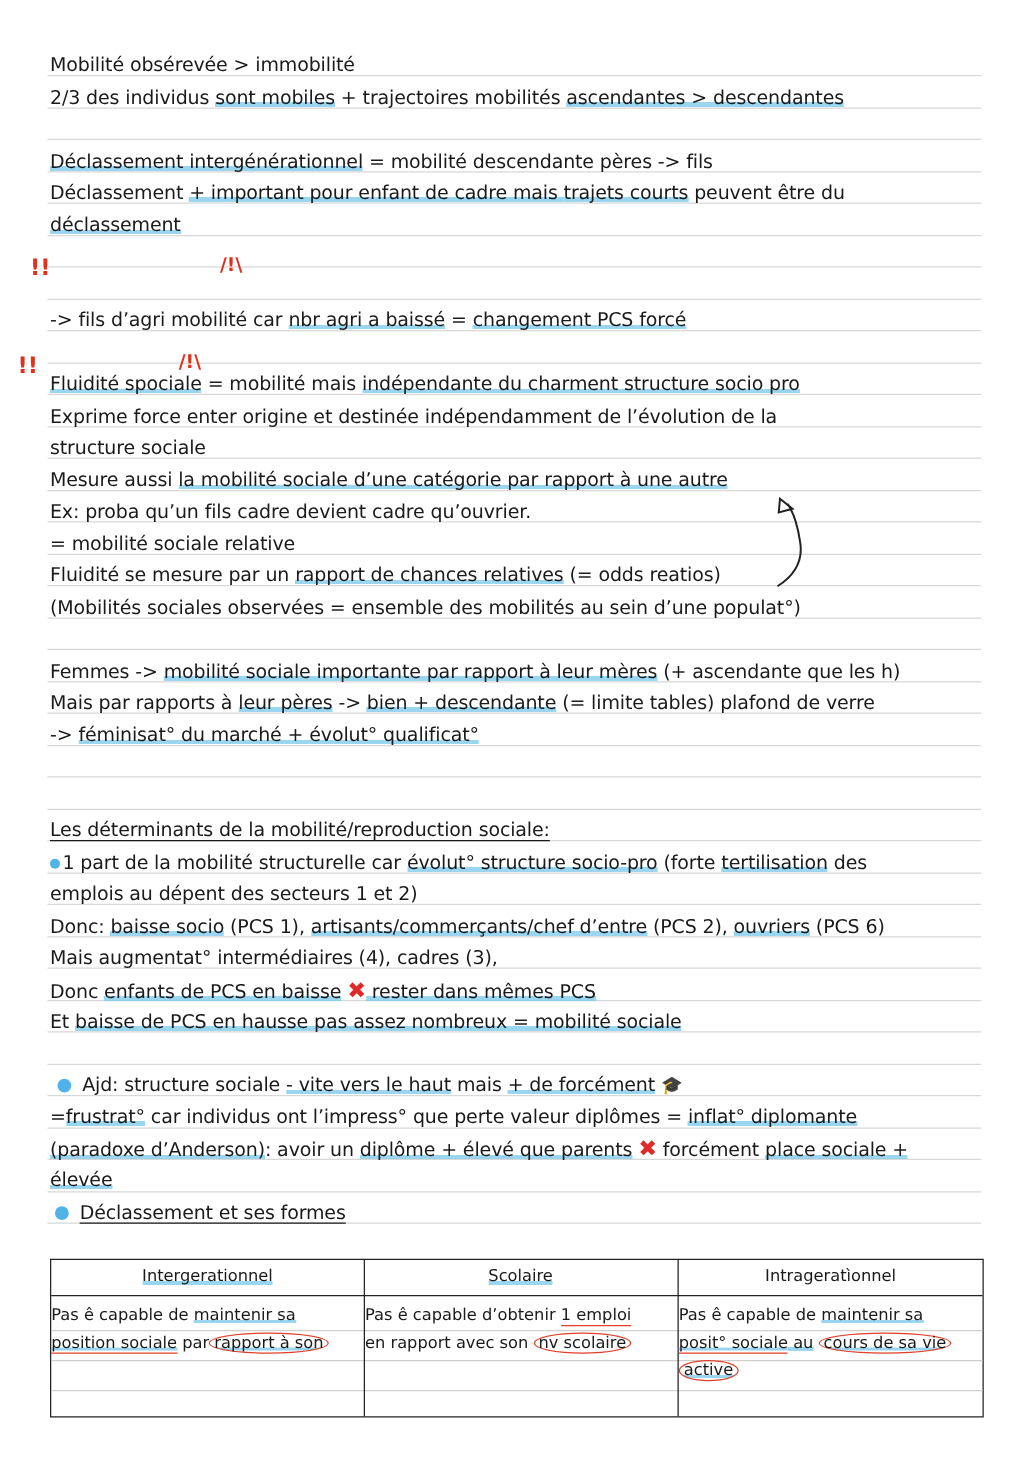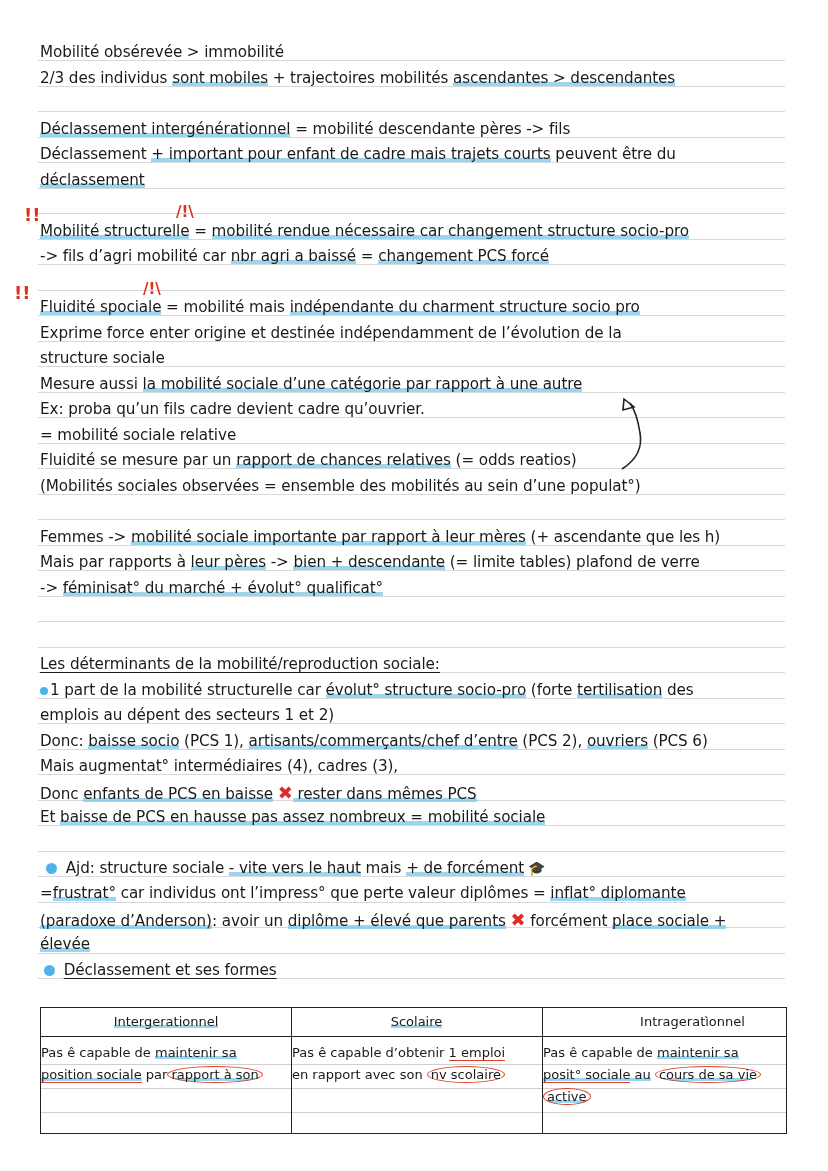--- a/index.html
+++ b/index.html
@@ -87,23 +87,20 @@
   </div>
   <div class="line" style="top:142px">
     <span>Déclassement </span><span class="hl">+ important pour enfant de cadre mais </span><span class="hl">trajets courts</span><span> peuvent être du</span>
   </div>
   <div class="line" style="top:168px">
     <span class="hl">déclassement</span>
   </div>
 
   <span class="excl" style="left:24px; top:206px;">!!</span>
   <span class="excl" style="left:176px; top:205px; font-size:15px;">/!\</span>
-  <div class="line" style="top:219px">
-    <span class="hl">Mobilité structurelle</span><span> = </span><span class="hl">mobilité rendue nécessaire car changement structure socio-pro</span>
-  </div>
   <div class="line" style="top:244px">
     <span>-&gt; fils d’agri mobilité car </span><span class="hl">nbr agri a baissé</span><span> = </span><span class="hl">changement PCS forcé</span>
   </div>
 
   <span class="excl" style="left:14px; top:284px;">!!</span>
   <span class="excl" style="left:143px; top:282px; font-size:15px;">/!\</span>
   <div class="line" style="top:295px">
     <span class="hl">Fluidité spociale</span><span> = mobilité mais </span><span class="hl">indépendante du charment structure socio pro</span>
   </div>
   <div class="line" style="top:321px">
@@ -188,21 +185,21 @@
     <div class="cell-rule" style="top:104px"></div>
     <div class="col" style="left:250px"></div>
     <div class="col" style="left:501px"></div>
 
     <div class="th" style="left:0; width:250px;">
       <span class="hl">Intergerationnel</span>
     </div>
     <div class="th" style="left:250px; width:251px;">
       <span class="hl">Scolaire</span>
     </div>
-    <div class="th" style="left:501px; width:245px;padding-left:28px;">
+    <div class="th" style="left:501px; width:245px;">
       <span>Intrageratìonnel</span>
     </div>
 
     <div class="td" style="left:0px;">
       <div><span>Pas ê capable de </span><span class="hl">maintenir sa</span></div>
       <div><span class="hl red-ul">position sociale</span><span> par</span><span class="hl circle">rapport à son</span></div>
     </div>
     <div class="td" style="left:251px;">
       <div><span>Pas ê capable d’obtenir </span><span class="red-ul">1 emploi</span></div>
       <div><span>en rapport avec son</span> <span class="circle">nv scolaire</span></div>

